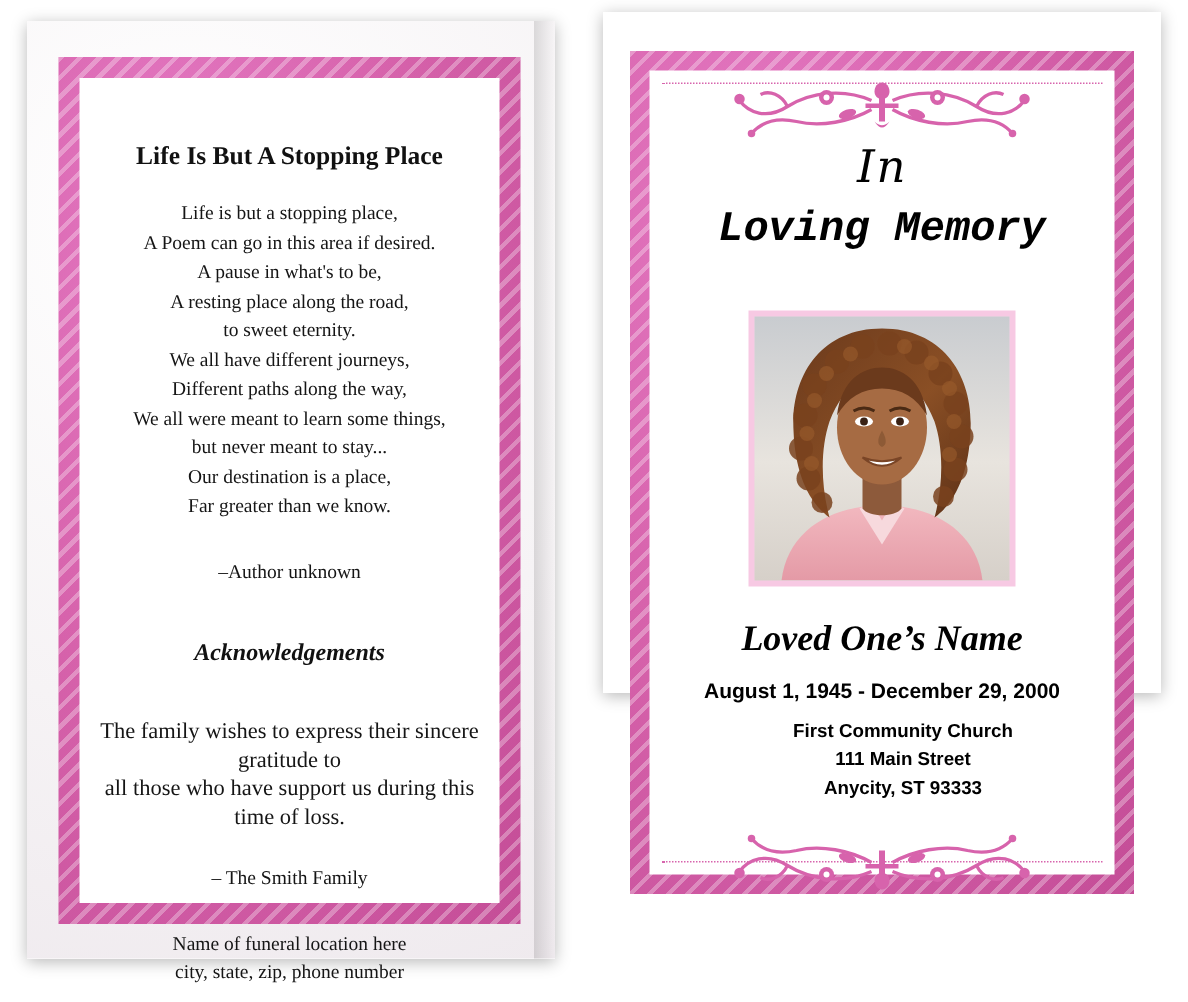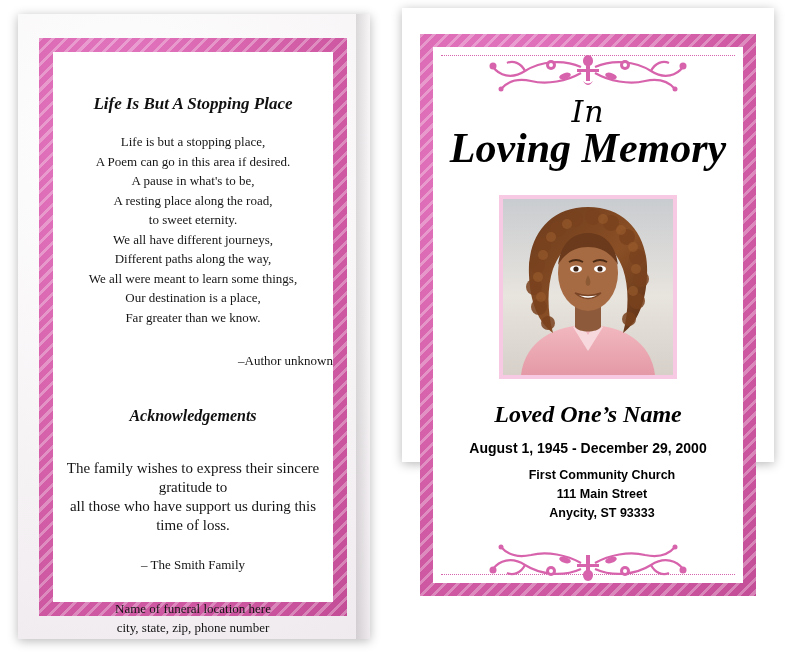--- a/index.html
+++ b/index.html
@@ -111,34 +111,33 @@
     right: 8px;
     height: 0;
     border-top: 1px dotted #d765ad;
   }
 
   
   .poem-title {
     text-align: center;
     font-family: "Liberation Serif", serif;
     font-weight: bold;
-    font-style: italic;
     font-size: 17px;
     color: #111111;
     margin-top: 42px;
   }
   .poem-body {
     text-align: center;
     font-size: 13px;
     line-height: 19.5px;
     color: #151515;
     margin-top: 18px;
   }
   .poem-author {
-    text-align: right;
+    text-align: center;
     font-size: 13px;
     color: #151515;
     margin-top: 26px;
   }
   .ack-title {
     text-align: center;
     font-weight: bold;
     font-style: italic;
     font-size: 16px;
     color: #111111;
@@ -180,25 +179,25 @@
     font-family: "DejaVu Serif", serif;
     font-style: italic;
     font-size: 30px;
     color: #000000;
     letter-spacing: 1px;
     margin-top: 2px;
     line-height: 30px;
   }
   .loving-memory {
     text-align: center;
-    font-family: Liberation Serif, serif;
+    font-family: Liberation Mono, monospace;
     font-style: italic;
     font-weight: bold;
-    font-size: 42px;
-    line-height: 50px;
+    font-size: 28px;
+    line-height: 62px;
     color: #000000;
     margin-top: -4px;
   }
 
   .portrait-wrap {
     width: 178px;
     height: 184px;
     margin: 22px auto 0;
     padding: 4px;
     background: #f7c9e3;
@@ -254,20 +253,21 @@
 
       <div class="poem-body">
         <div>Life is but a stopping place,</div>
         <div>A Poem can go in this area if desired.</div>
         <div>A pause in what's to be,</div>
         <div>A resting place along the road,</div>
         <div>to sweet eternity.</div>
         <div>We all have different journeys,</div>
         <div>Different paths along the way,</div>
         <div>We all were meant to learn some things,</div>
+        <div>but never meant to stay...</div>
         <div>Our destination is a place,</div>
         <div>Far greater than we know.</div>
       </div>
 
       <div class="poem-author">–Author unknown</div>
 
       <div class="ack-title">Acknowledgements</div>
 
       <div class="ack-body">
         <div>The family wishes to express their sincere gratitude to</div>

